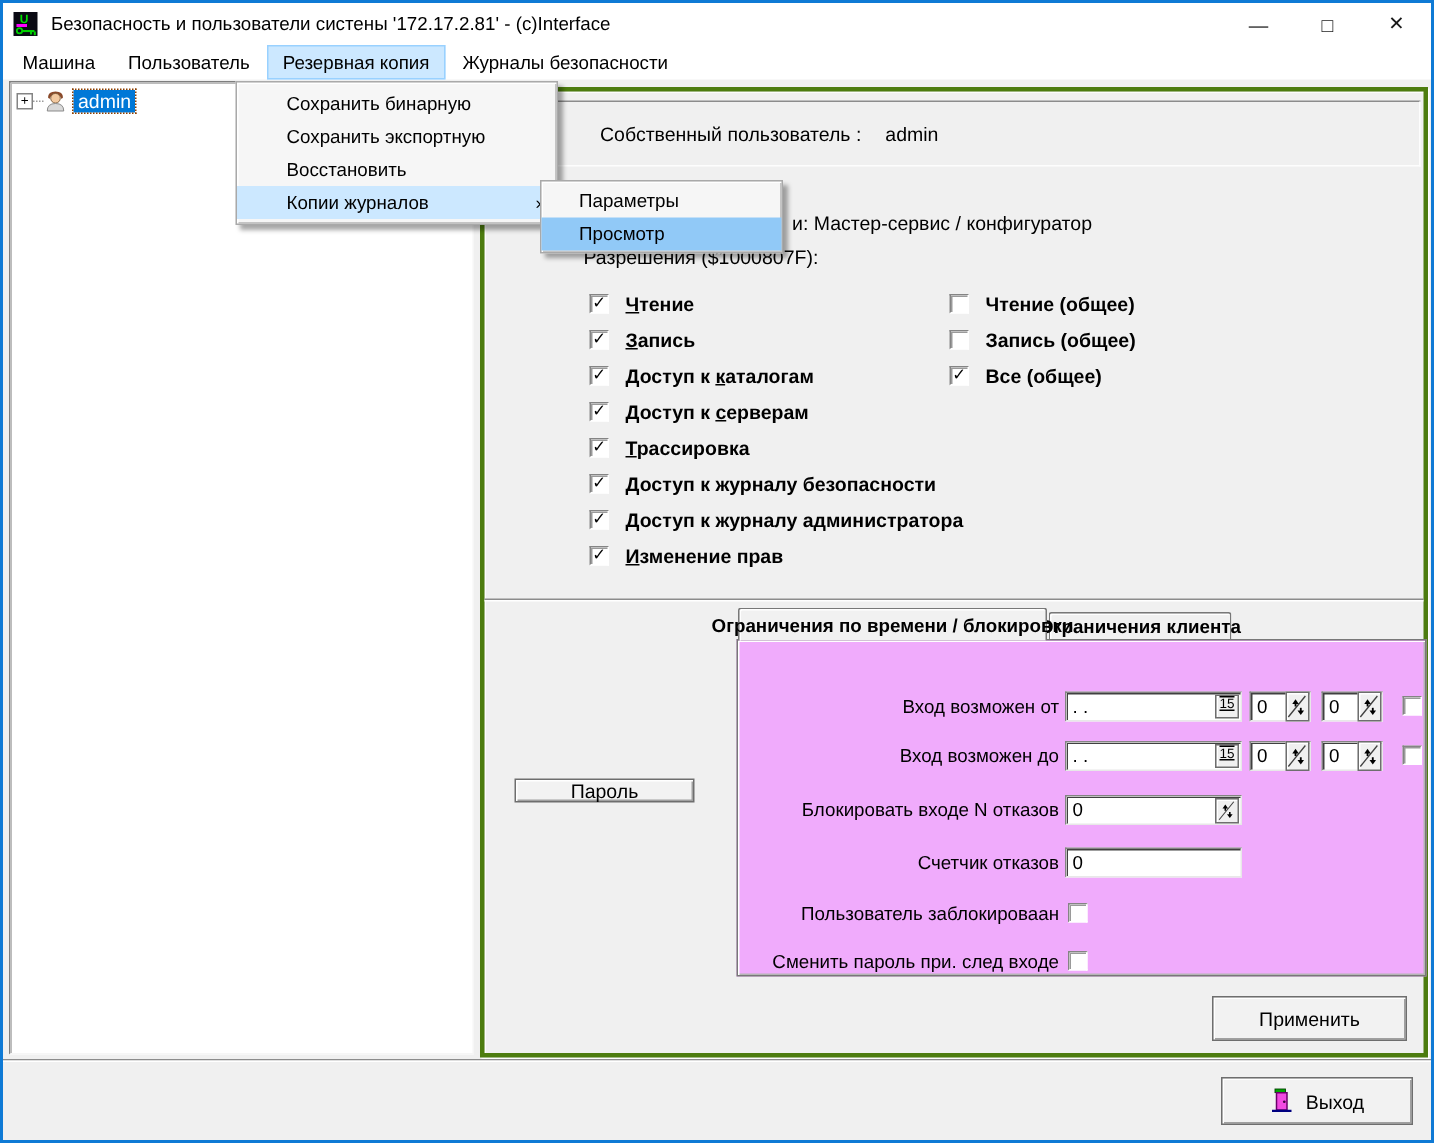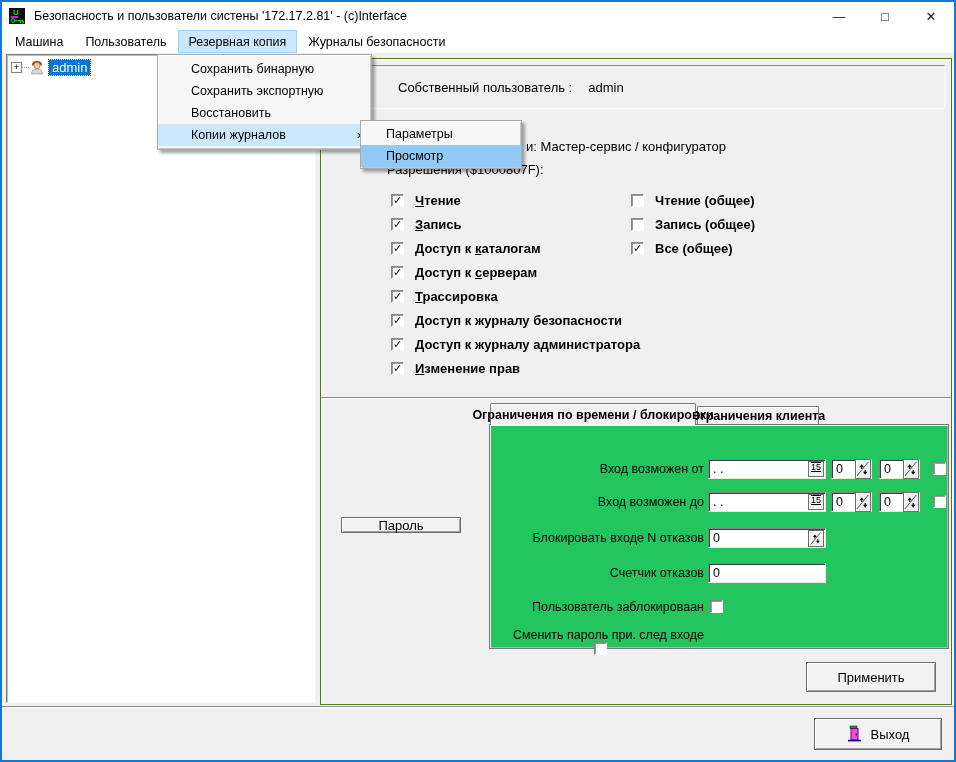--- a/index.html
+++ b/index.html
@@ -19,21 +19,21 @@
   .menu-item { display:flex; align-items:center; padding:0 10px; border:1px solid transparent; }
   .menu-item.active { background:#cce8ff; border:1px solid #99d1ff; }
   .tree-panel { position:absolute; left:4px; top:52px; width:310px; height:649px; background:#fff;
     border:1px solid; border-color:#7e7e7e #f6f6f6 #f6f6f6 #7e7e7e; box-shadow:inset 1px 1px 0 rgba(64,64,64,.35); }
   .tree-row { position:absolute; left:4px; top:4px; display:flex; align-items:center; }
   .expander { width:11px; height:11px; background:#fff; border:1px solid #848484; display:flex; align-items:center; justify-content:center; font-size:9px; line-height:9px; }
   .tree-dots { width:7px; border-top:1px dotted #9a9a9a; }
   .tree-label { margin-left:4px; padding:0 3px; background:#0078d7; color:#fff; outline:1px dotted #8b3e00; }
 
   .right-panel { position:absolute; left:318px; top:56px; width:632px; height:647px; background:#f0f0f0;
-    border:1px solid #4d7c0f; box-shadow:inset 1px 1px 0 #fdfdfd, 1px 1px 0 #ffffff; }
+    border:3px solid #4d7c0f; box-shadow:inset 1px 1px 0 #fdfdfd, 1px 1px 0 #ffffff; }
   .owner-box { position:absolute; left:8px; top:6px; width:616px; height:44px; background:#f0f0f0;
     border:1px solid; border-color:#8c8c8c #fdfdfd #fdfdfd #8c8c8c; display:flex; align-items:center; padding-left:68px; }
   .owner-value { margin-left:16px; }
   .fragment-text { position:absolute; left:205px; top:80px; white-space:nowrap; }
   .perm-heading { position:absolute; left:66px; top:103px; }
   .perm-row { position:absolute; height:17px; display:flex; align-items:center; }
   .cb { width:13px; height:13px; flex:0 0 13px; background:#fff; border:1px solid; border-color:#848484 #ffffff #ffffff #848484;
     box-shadow:inset 1px 1px 0 #9a9a9a; display:flex; align-items:center; justify-content:center; }
   .cb .mark { font-size:11px; font-weight:bold; line-height:11px; margin-top:-1px; }
   .cb:not(.checked) .mark { visibility:hidden; }
@@ -48,21 +48,21 @@
   .exit-btn { position:absolute; left:812px; top:716px; width:128px; height:32px; gap:8px; }
 
   
   .tabctl { position:absolute; left:168px; top:344px; width:462px; height:246px; }
   .tab-strip { position:relative; height:21px; z-index:2;font-weight:bold; }
   .tab { position:absolute; bottom:0; background:#f1f1f1; border:1px solid #787878; border-bottom:none;
     border-top-left-radius:2px; border-top-right-radius:2px; box-shadow:inset 1px 1px 0 #ffffff;
     display:flex; align-items:center; justify-content:center; font-size:12.5px; white-space:nowrap; }
   .tab.active { left:1px; width:206px; height:22px; bottom:-1px; z-index:3; }
   .tab.inactive { left:208px; width:122px; height:18px; }
-  .tab-body { position:absolute; left:0; top:21px; width:460px; height:225px; background:#22c55e;
+  .tab-body { position:absolute; left:0; top:21px; width:460px; height:225px; background:#f0abfc;
     border:1px solid #787878; box-shadow:inset 1px 1px 0 #ffffff, inset -1px -1px 0 #b5b5b5; z-index:1; }
 
   .form-row { position:absolute; left:0; display:flex; align-items:center; height:21px; }
   .form-label { width:214px; text-align:right; white-space:nowrap; font-size:12.5px; }
   .field { background:#fff; border:1px solid; border-color:#848484 #e8e8e8 #e8e8e8 #848484;
     box-shadow:inset 1px 1px 0 #404040; height:20px; display:flex; align-items:center; padding:0 4px; font-size:12.5px; }
   .datefield { width:118px; margin-left:4px; position:relative; }
   .cal-btn { position:absolute; right:1px; top:1px; width:16px; height:16px; background:#f0f0f0;
     border:1px solid #6e6e6e; box-shadow:inset 1px 1px 0 #fff; display:flex; align-items:flex-start; justify-content:center; }
   .cal-num { font-size:9px; line-height:9px; text-decoration:underline; border-top:1px solid #000; }
@@ -311,21 +311,21 @@
           </div>
         </div>
 
         <div class="form-row" style="top:171px;">
           <span class="form-label">Пользователь заблокироваан</span>
           <span class="cb" style="margin-left:6px;">
               <span class="mark">✓</span>
             </span>
         </div>
 
-        <div class="form-row" style="top:203px;flex-direction:column;">
+        <div class="form-row" style="top:203px;">
           <span class="form-label">Сменить пароль при. след входе</span>
           <span class="cb" style="margin-left:6px;">
               <span class="mark">✓</span>
             </span>
         </div>
 
       </div>
     </div>
 
     <div class="btn apply-btn">Применить</div>

